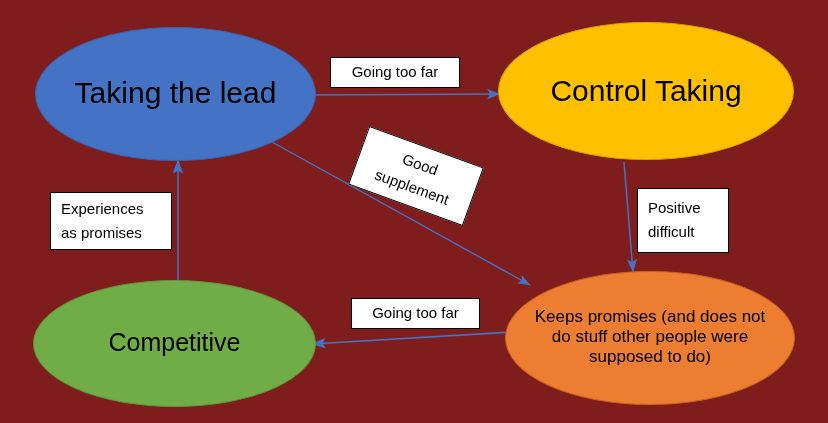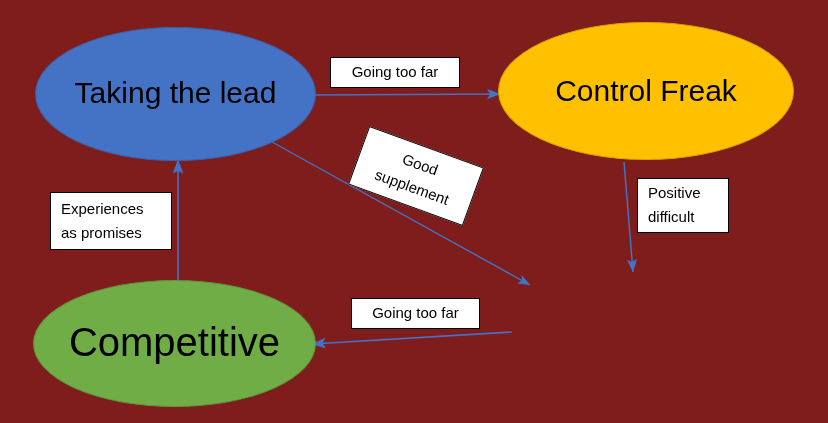--- a/index.html
+++ b/index.html
@@ -102,38 +102,43 @@
     <line x1="512" y1="332" x2="312" y2="344" stroke="#4472C4" stroke-width="1.6" marker-end="url(#ah)"></line>
 
     <line x1="178" y1="290" x2="178" y2="160" stroke="#4472C4" stroke-width="1.6" marker-end="url(#ah)"></line>
   </svg>
 
   <div class="node blue" style="left:35px; top:27px; width:281px; height:134px; font-size:30px;">
     <span class="node-label sq">Taking the lead</span>
   </div>
 
   <div class="node amber" style="left:498px; top:22px; width:296px; height:138px; font-size:30px;">
-    <span class="node-label">Control Freak</span>
+    <span class="node-label">Control Taking</span>
   </div>
 
+  <div class="node orange" style="left:505px; top:271px; width:290px; height:134px; font-size:17px;">
+    <span class="node-label sq">Keeps promises (and does not
+do stuff other people were
+supposed to do)</span>
+  </div>
 
-  <div class="node green" style="left:33px; top:280px; width:283px; height:127px; font-size:40px;">
+  <div class="node green" style="left:33px; top:280px; width:283px; height:127px; font-size:25px;">
     <span class="node-label sq">Competitive</span>
   </div>
 
   <div class="label-box center" style="left:330px; top:57px; width:130px; height:31px;">
     <span class="line sq">Going too far</span>
   </div>
 
   <div class="label-box center rot" style="left:355px; top:145px; width:122px; height:62px;">
     <span class="line sq">Good</span>
     <span class="line">supplement</span>
   </div>
 
-  <div class="label-box left" style="left:637px; top:178px; width:92px; height:55px;">
+  <div class="label-box left" style="left:637px; top:188px; width:92px; height:65px;">
     <span class="line sq">Positive</span>
     <span class="line sq">difficult</span>
   </div>
 
   <div class="label-box center" style="left:351px; top:298px; width:129px; height:31px;">
     <span class="line sq">Going too far</span>
   </div>
 
   <div class="label-box left" style="left:50px; top:192px; width:122px; height:58px;">
     <span class="line sq">Experiences</span>

